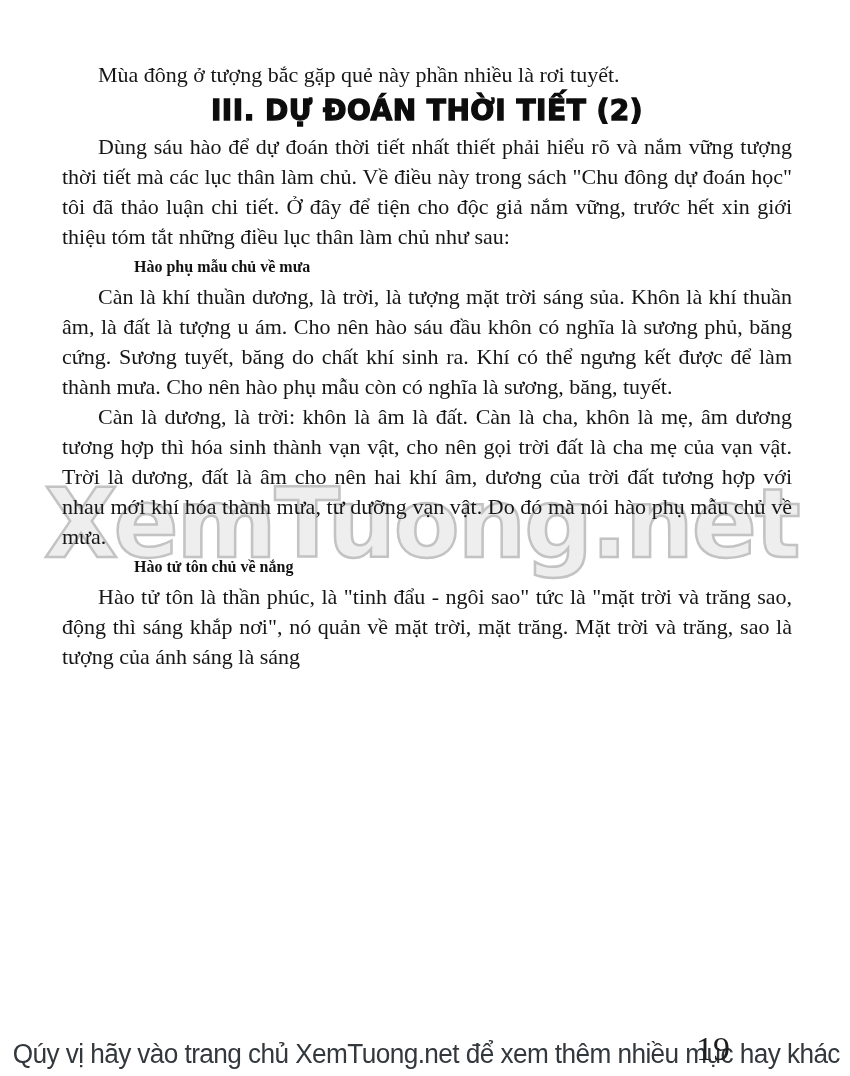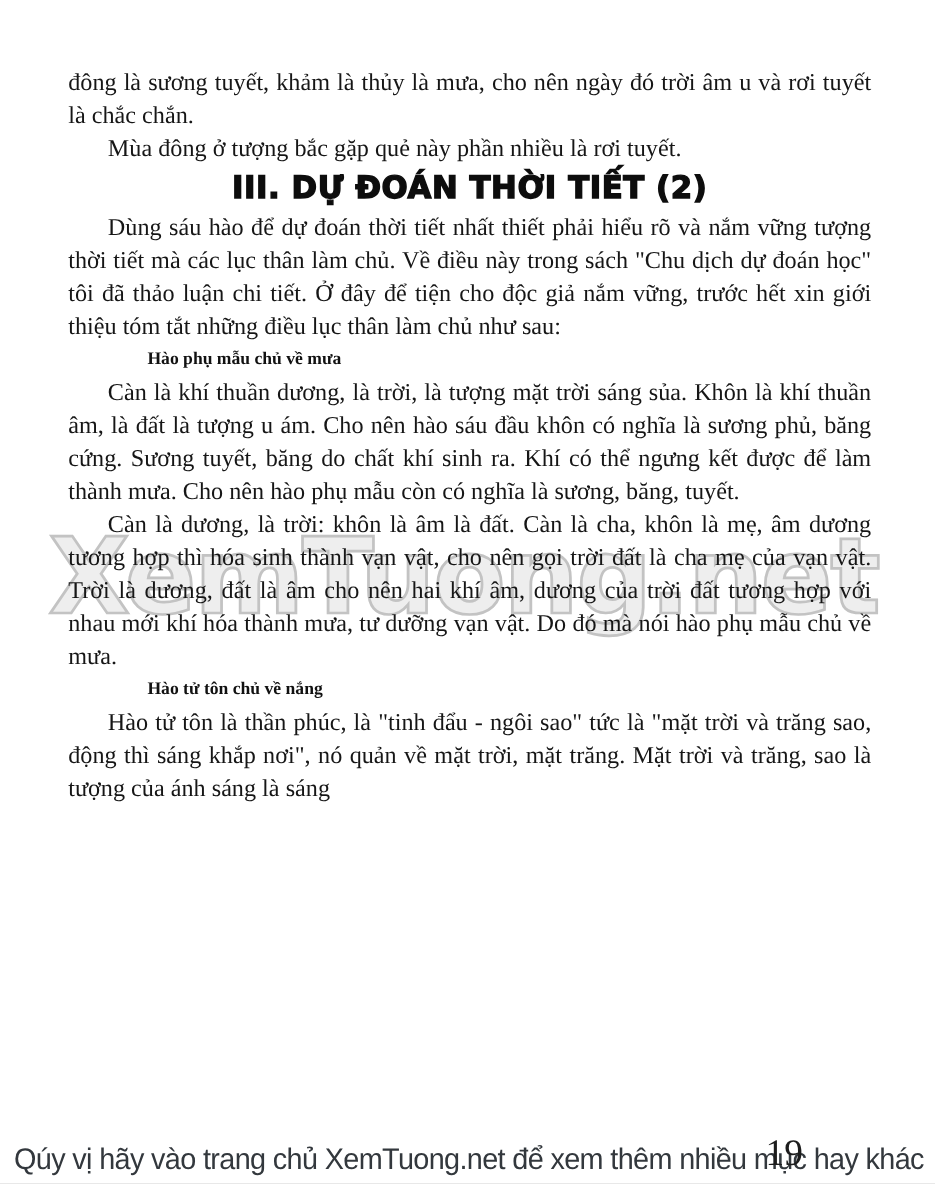--- a/index.html
+++ b/index.html
@@ -87,28 +87,27 @@
 </style>
 </head>
 <body>
 
 <div class="page">
 
   <div class="watermark">XemTuong.net</div>
 
   <div class="body-text">
 
-    <p class="no-indent">đông là sương tuyết, khảm là thủy là mưa, cho nên ngày đó trời âm u và rơi tuyết là chắc chắn.</p>
 
     <p>Mùa đông ở tượng bắc gặp quẻ này phần nhiều là rơi tuyết.</p>
 
     <p class="section-title">III. DỰ ĐOÁN THỜI TIẾT (2)</p>
 
 
-    <p>Dùng sáu hào để dự đoán thời tiết nhất thiết phải hiểu rõ và nắm vững tượng thời tiết mà các lục thân làm chủ. Về điều này trong sách "Chu dịch dự đoán học" tôi đã thảo luận chi tiết. Ở đây để tiện cho độc giả nắm vững, trước hết xin giới thiệu tóm tắt những điều lục thân làm chủ như sau:</p>
+    <p>Dùng sáu hào để dự đoán thời tiết nhất thiết phải hiểu rõ và nắm vững tượng thời tiết mà các lục thân làm chủ. Về điều này trong sách "Chu đông dự đoán học" tôi đã thảo luận chi tiết. Ở đây để tiện cho độc giả nắm vững, trước hết xin giới thiệu tóm tắt những điều lục thân làm chủ như sau:</p>
 
     <p class="sub-title">Hào phụ mẫu chủ về mưa</p>
 
     <p>Càn là khí thuần dương, là trời, là tượng mặt trời sáng sủa. Khôn là khí thuần âm, là đất là tượng u ám. Cho nên hào sáu đầu khôn có nghĩa là sương phủ, băng cứng. Sương tuyết, băng do chất khí sinh ra. Khí có thể ngưng kết được để làm thành mưa. Cho nên hào phụ mẫu còn có nghĩa là sương, băng, tuyết.</p>
 
     <p>Càn là dương, là trời: khôn là âm là đất. Càn là cha, khôn là mẹ, âm dương tương hợp thì hóa sinh thành vạn vật, cho nên gọi trời đất là cha mẹ của vạn vật. Trời là dương, đất là âm cho nên hai khí âm, dương của trời đất tương hợp với nhau mới khí hóa thành mưa, tư dưỡng vạn vật. Do đó mà nói hào phụ mẫu chủ về mưa.</p>
 
     <p class="sub-title">Hào tử tôn chủ về nắng</p>
 
     <p>Hào tử tôn là thần phúc, là "tinh đẩu - ngôi sao" tức là "mặt trời và trăng sao, động thì sáng khắp nơi", nó quản về mặt trời, mặt trăng. Mặt trời và trăng, sao là tượng của ánh sáng là sáng</p>

